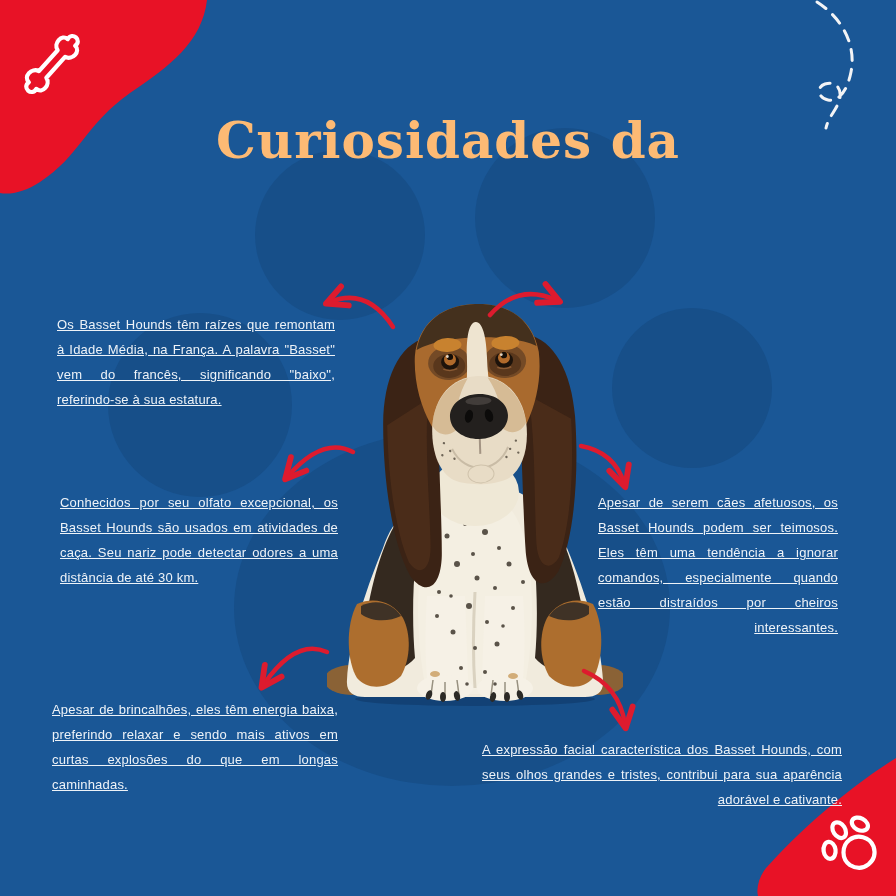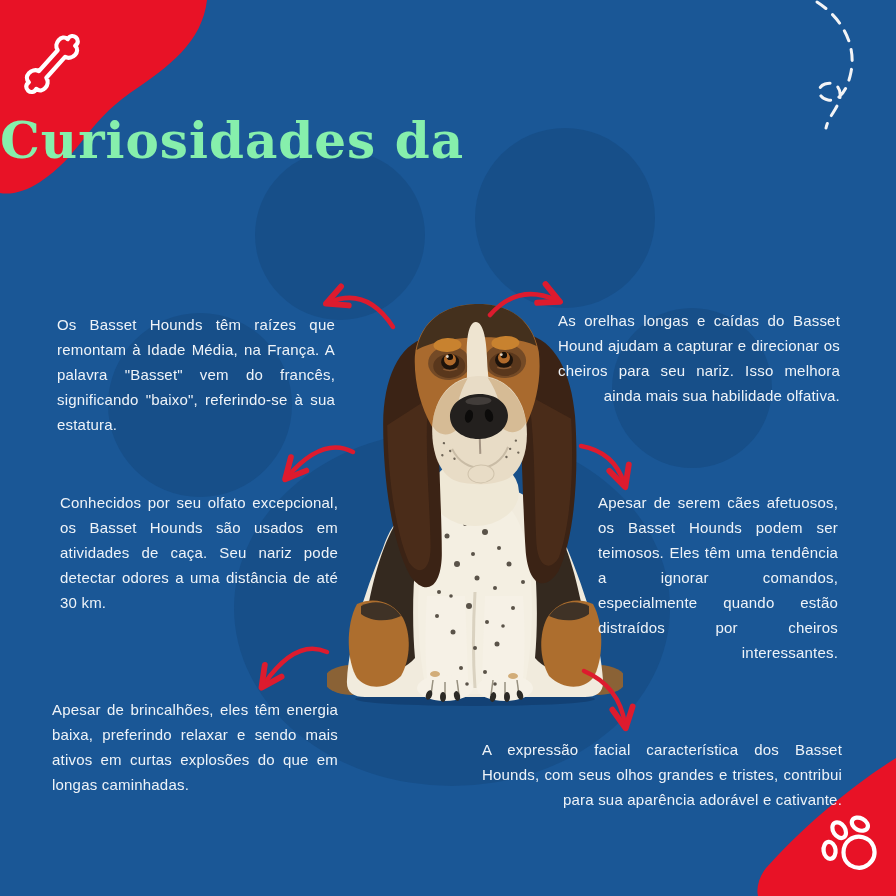--- a/index.html
+++ b/index.html
@@ -1,23 +1,23 @@
 <!DOCTYPE html>
 <html><head>
 <meta charset="utf-8">
 <style>
   html,body{margin:0;padding:0;}
   body{width:896px;height:896px;font-family:"Liberation Sans",sans-serif;}
   .canvas{position:relative;width:896px;height:896px;background:#1a5796;overflow:hidden;}
   .layer{position:absolute;left:0;top:0;width:896px;height:896px;pointer-events:none;}
-  .title{position:absolute;left:0;top:108px;width:896px;text-align:left;z-index:4;
-         color:#86efac;font-family:"DejaVu Serif","Liberation Serif",serif;font-weight:bold;
+  .title{position:absolute;left:0;top:108px;width:896px;text-align:center;z-index:4;
+         color:#fdba74;font-family:"DejaVu Serif","Liberation Serif",serif;font-weight:bold;
          font-size:50px;line-height:66px;letter-spacing:1px;}
-  .fact{position:absolute;z-index:4;color:#eef3f8;font-size:15px;line-height:25px;
-        text-align:justify;letter-spacing:0.2px;}
+  .fact{position:absolute;z-index:4;color:#eef3f8;font-size:13px;line-height:25px;
+        text-align:justify;letter-spacing:0.2px;text-decoration:underline;}
   .fact.last-left{text-align-last:left;}
   .fact.last-right{text-align-last:right;}
   #fact-top-left{left:57px;top:312px;width:278px;}
   #fact-top-right{left:558px;top:308px;width:282px;}
   #fact-mid-left{left:60px;top:490px;width:278px;}
   #fact-mid-right{left:598px;top:490px;width:240px;}
   #fact-bottom-left{left:52px;top:697px;width:286px;}
   #fact-bottom-right{left:482px;top:737px;width:360px;}
   #dog{position:absolute;left:327px;top:296px;width:296px;height:412px;z-index:2;}
   #bg-decor{z-index:1;} #fg-decor{z-index:3;}
@@ -175,19 +175,18 @@
       <path d="M327,652 Q296,638 264,684" marker-end="url(#ah)"></path>
       <path d="M584,671 Q619,686 625,724" marker-end="url(#ah)"></path>
     </g>
   </svg>
 
   <div class="title">
     <div>Curiosidades da</div>
   </div>
 
   <div id="fact-top-left" class="fact last-left">Os Basset Hounds têm raízes que remontam à Idade Média, na França. A palavra "Basset" vem do francês, significando "baixo", referindo-se à sua estatura.</div>
-  <div id="fact-top-right" class="fact last-right">As orelhas longas e caídas do Basset Hound ajudam a capturar e direcionar os cheiros para seu nariz. Isso melhora ainda mais sua habilidade olfativa.</div>
   <div id="fact-mid-left" class="fact last-left">Conhecidos por seu olfato excepcional, os Basset Hounds são usados em atividades de caça. Seu nariz pode detectar odores a uma distância de até 30 km.</div>
   <div id="fact-mid-right" class="fact last-right">Apesar de serem cães afetuosos, os Basset Hounds podem ser teimosos. Eles têm uma tendência a ignorar comandos, especialmente quando estão distraídos por cheiros interessantes.</div>
   <div id="fact-bottom-right" class="fact last-right">A expressão facial característica dos Basset Hounds, com seus olhos grandes e tristes, contribui para sua aparência adorável e cativante.</div>
   <div id="fact-bottom-left" class="fact last-left">Apesar de brincalhões, eles têm energia baixa, preferindo relaxar e sendo mais ativos em curtas explosões do que em longas caminhadas.</div>
 
 </div>
 
 </body></html>

